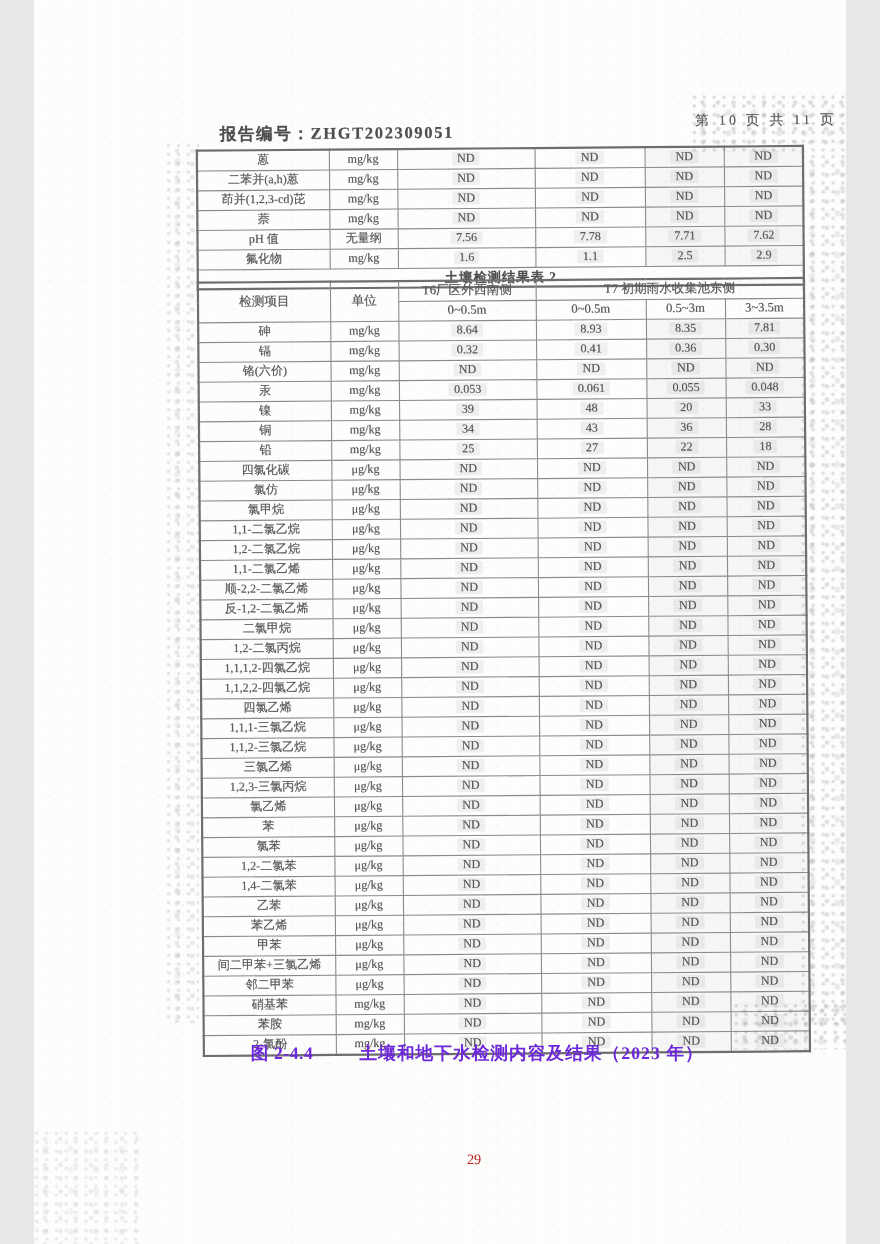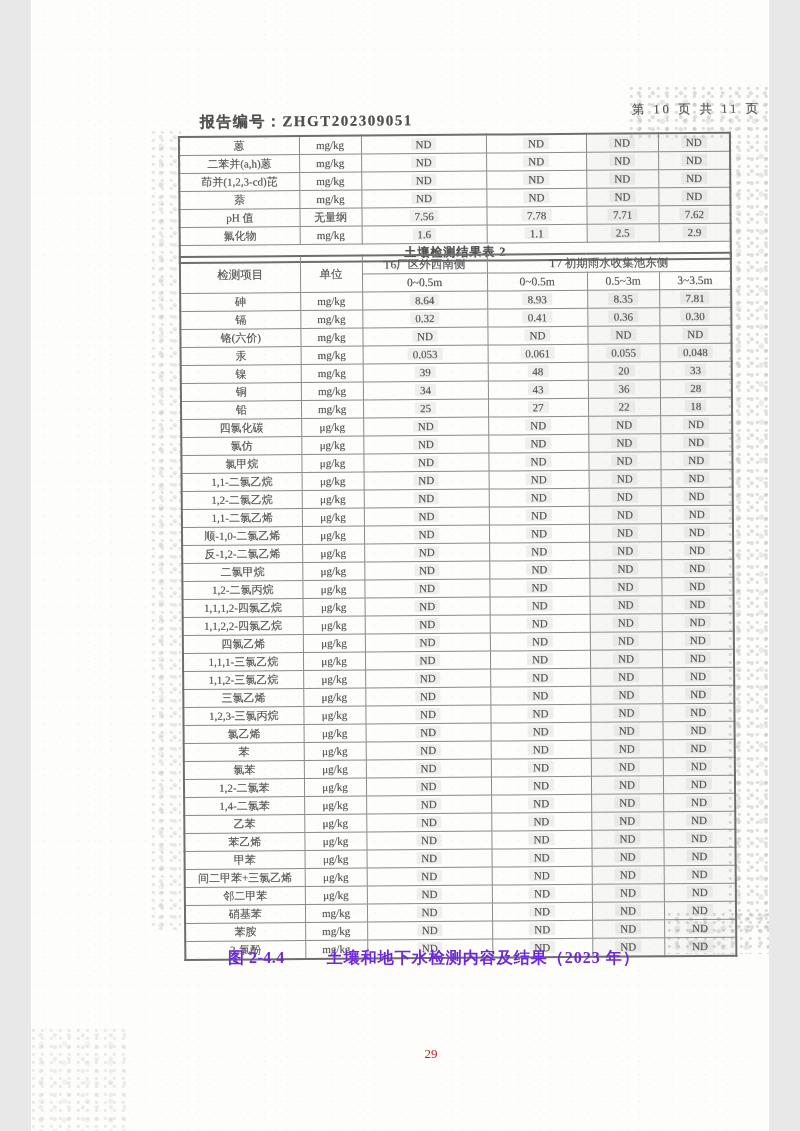--- a/index.html
+++ b/index.html
@@ -276,21 +276,21 @@
   </tr>
           <tr>
     <td>1,1-二氯乙烯</td>
     <td>μg/kg</td>
     <td><span class="vspan">ND</span></td>
     <td><span class="vspan">ND</span></td>
     <td><span class="vspan">ND</span></td>
     <td><span class="vspan">ND</span></td>
   </tr>
           <tr>
-    <td>顺-1,0-二氯乙烯</td>
+    <td>顺-2,2-二氯乙烯</td>
     <td>μg/kg</td>
     <td><span class="vspan">ND</span></td>
     <td><span class="vspan">ND</span></td>
     <td><span class="vspan">ND</span></td>
     <td><span class="vspan">ND</span></td>
   </tr>
           <tr>
     <td>反-1,2-二氯乙烯</td>
     <td>μg/kg</td>
     <td><span class="vspan">ND</span></td>

